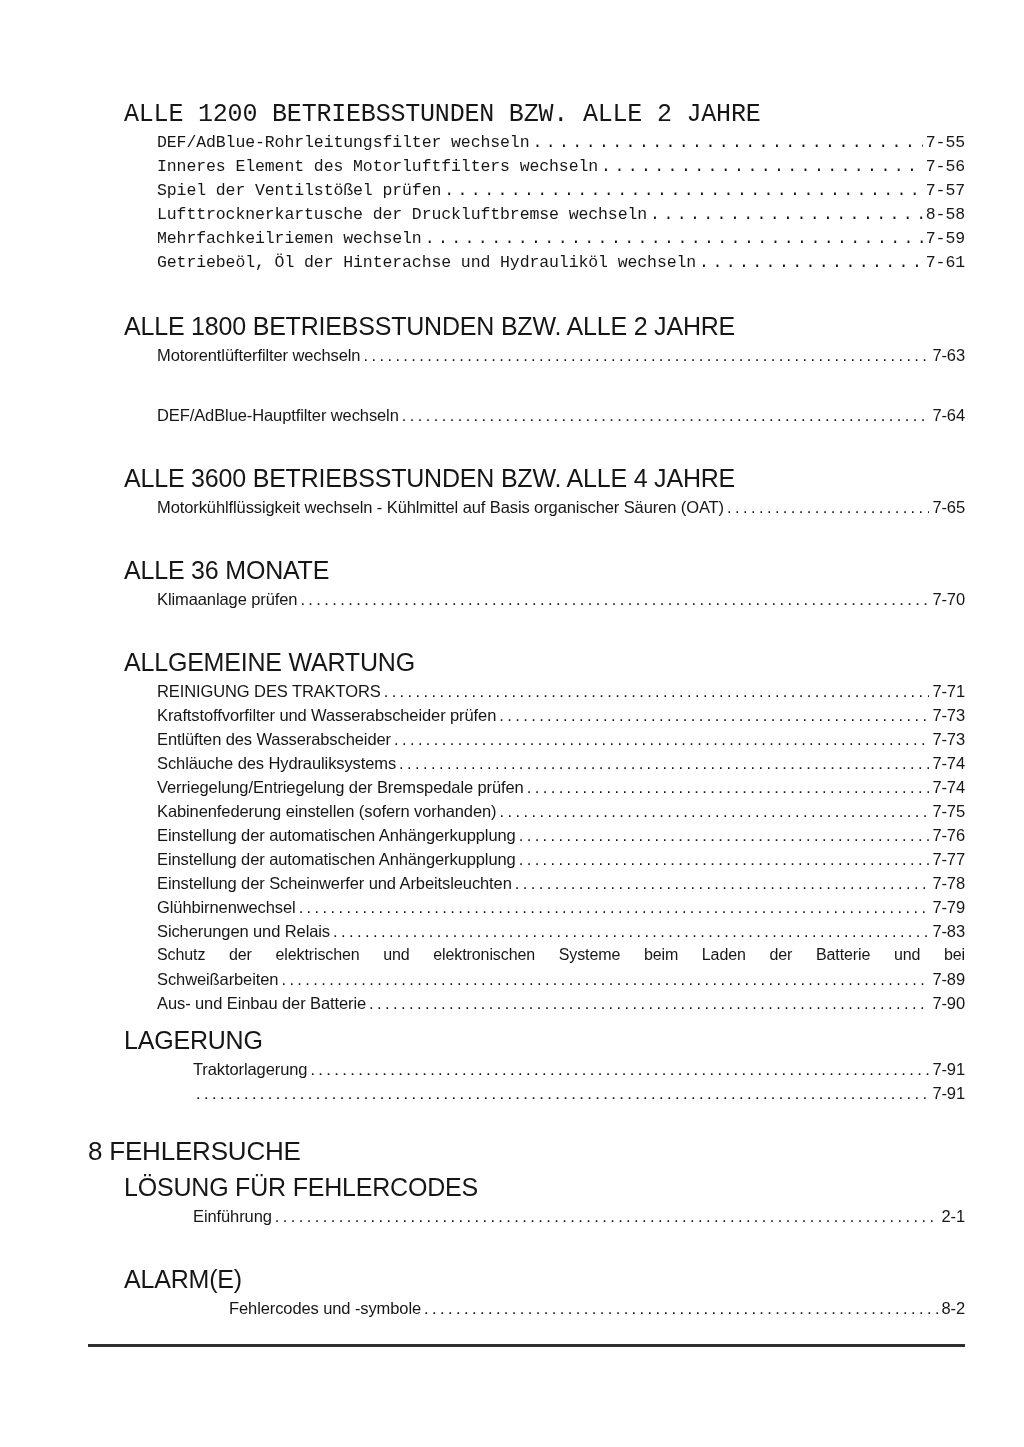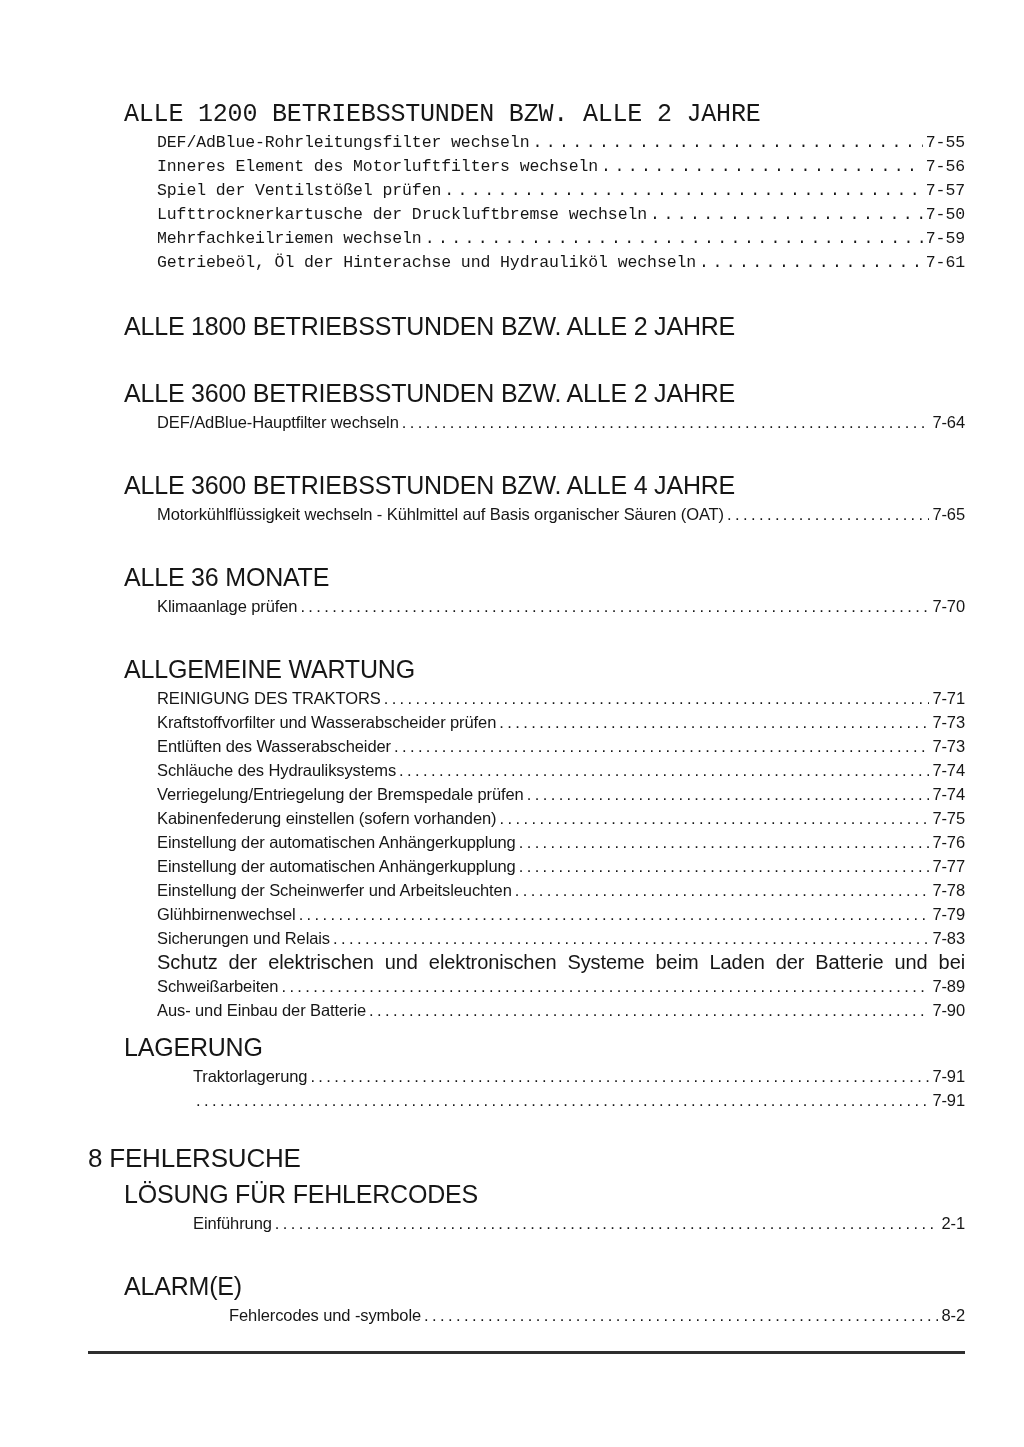--- a/index.html
+++ b/index.html
@@ -42,21 +42,21 @@
     flex: 1 1 auto; overflow: hidden; white-space: nowrap;
     min-width: 10px; margin-left: 3px; margin-right: 3px;
   }
   .dots::after {
     content: "..........................................................................................................................................................";
     letter-spacing: 3.4px;
   }
   .pagenum { flex: 0 0 auto; }
 
   .justify-line {
-    font-size: 20px; line-height: 24px; letter-spacing: -0.1px;
+    font-size: 16px; line-height: 24px; letter-spacing: -0.1px;
     text-align: justify; text-align-last: justify;
   }
 
   .rule { border: none; border-top: 3px solid #2e2e2e; height: 0; margin: 24px 0 0 0; }
 </style>
 </head>
 <body>
 
 <main class="toc">
   <section class="toc-section lvl-section">
@@ -73,39 +73,45 @@
     <span class="pagenum">7-56</span>
   </div>
         <div class="toc-row">
     <span class="label">Spiel der Ventilstößel prüfen</span>
     <span class="dots"></span>
     <span class="pagenum">7-57</span>
   </div>
         <div class="toc-row">
     <span class="label">Lufttrocknerkartusche der Druckluftbremse wechseln</span>
     <span class="dots"></span>
-    <span class="pagenum">7-50</span>
+    <span class="pagenum">8-58</span>
   </div>
         <div class="toc-row">
     <span class="label">Mehrfachkeilriemen wechseln</span>
     <span class="dots"></span>
     <span class="pagenum">7-59</span>
   </div>
         <div class="toc-row">
     <span class="label">Getriebeöl, Öl der Hinterachse und Hydrauliköl wechseln</span>
     <span class="dots"></span>
     <span class="pagenum">7-61</span>
   </div>
       </div>
   </section>
     <section class="toc-section lvl-section">
     <h2 class="heading">ALLE 1800 BETRIEBSSTUNDEN BZW. ALLE 2 JAHRE</h2>
-  </section>
-    <section class="toc-section lvl-section">
-    <h2 class="heading">ALLE 3600 BETRIEBSSTUNDEN BZW. ALLE 2 JAHRE</h2>
+    <div class="items indent-1">
+        <div class="toc-row">
+    <span class="label">Motorentlüfterfilter wechseln</span>
+    <span class="dots"></span>
+    <span class="pagenum">7-63</span>
+  </div>
+      </div>
+  </section>
+    <section class="toc-section lvl-section">
     <div class="items indent-1">
         <div class="toc-row">
     <span class="label">DEF/AdBlue-Hauptfilter wechseln</span>
     <span class="dots"></span>
     <span class="pagenum">7-64</span>
   </div>
       </div>
   </section>
     <section class="toc-section lvl-section">
     <h2 class="heading">ALLE 3600 BETRIEBSSTUNDEN BZW. ALLE 4 JAHRE</h2>

